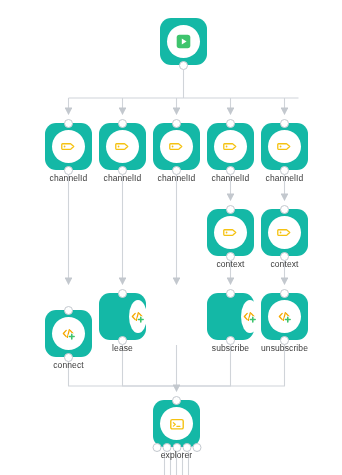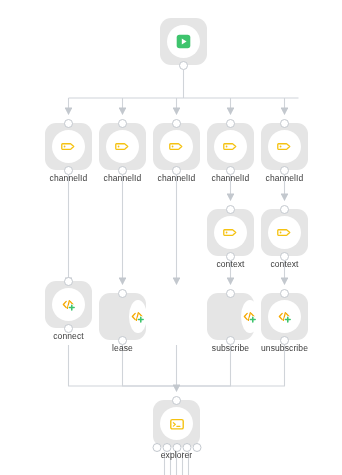--- a/index.html
+++ b/index.html
@@ -23,21 +23,21 @@
     top: 0;
     width: 342px;
     height: 475px;
     pointer-events: none;
   }
   .node {
     position: absolute;
     width: 47px;
     height: 47px;
     border-radius: 11px;
-    background: #e5e5e5;
+    background: #14b8a6;
     box-sizing: border-box;
     display: flex;
     align-items: center;
     justify-content: center;
   }
   .node .disc {
     width: 33px;
     height: 33px;
     border-radius: 50%;
     background: #ffffff;
@@ -221,21 +221,21 @@
     <div class="disc">
       <svg class="icon" width="17" height="17" viewBox="0 0 22 22">
         <path d="M3.2 7.4 h10.1 a1.6 1.6 0 0 1 1.2 0.55 l3.3 3.05 -3.3 3.05 a1.6 1.6 0 0 1 -1.2 0.55 H3.2 a0.9 0.9 0 0 1 -0.9 -0.9 V8.3 a0.9 0.9 0 0 1 0.9 -0.9 z" fill="none" stroke="#f5c211" stroke-width="1.7" stroke-linejoin="round"></path>
         <circle cx="5.9" cy="11" r="1.15" fill="#f5c211"></circle>
       </svg>
     </div>
     <span class="port out"></span>
     <span class="label">context</span>
   </div>
 
-  <div class="node" style="left:45px; top:281px;">
+  <div class="node" style="left:45px; top:310px;">
     <span class="port in"></span>
     <div class="disc">
       <svg class="icon" width="18" height="18" viewBox="0 0 22 22">
         <path d="M7.6 6.6 L4.1 10.4 L7.6 14.2" fill="none" stroke="#f5a800" stroke-width="1.6" stroke-linecap="round" stroke-linejoin="round"></path>
         <path d="M12.4 6.6 L15.9 10.4 L12.4 14.2" fill="none" stroke="#f5a800" stroke-width="1.6" stroke-linecap="round" stroke-linejoin="round"></path>
         <path d="M11.4 5.6 L9.1 15.2" fill="none" stroke="#f5a800" stroke-width="1.6" stroke-linecap="round"></path>
         <circle cx="14.4" cy="14.1" r="4.4" fill="#ffffff"></circle>
         <path d="M14.4 11.2 V17.0 M11.5 14.1 H17.3" stroke="#3ec46d" stroke-width="1.9" stroke-linecap="round"></path>
       </svg>
     </div>

